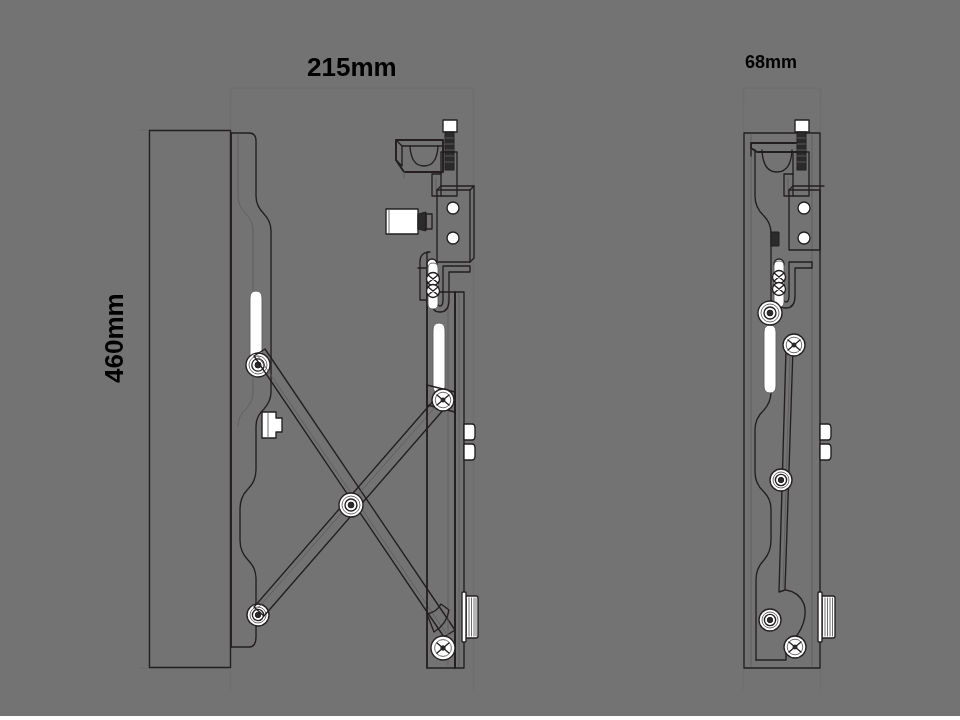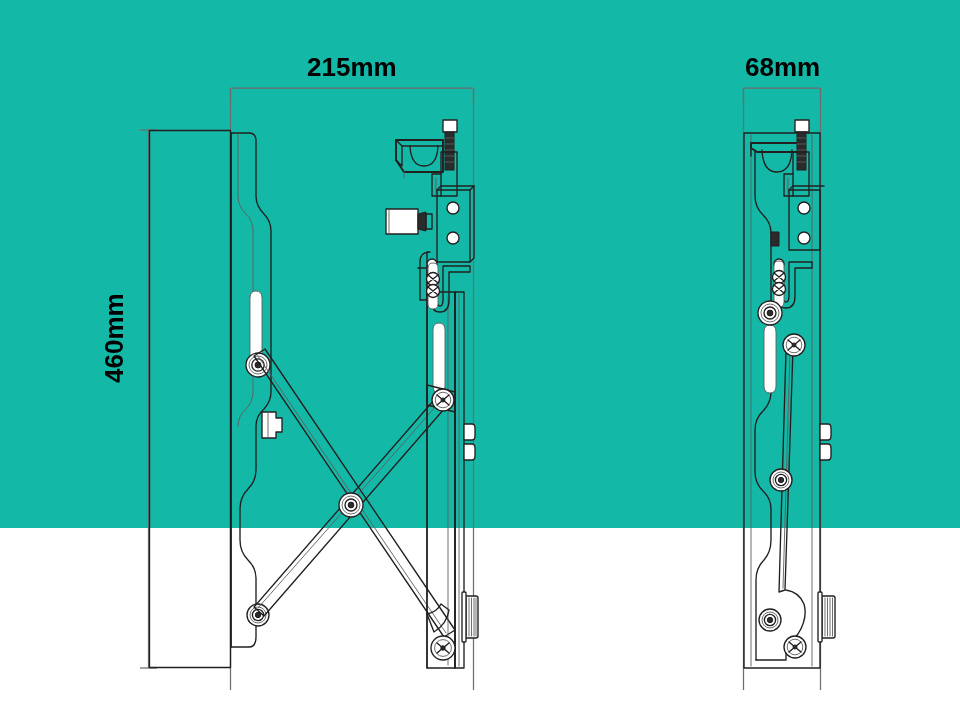--- a/index.html
+++ b/index.html
@@ -1,30 +1,30 @@
 <!DOCTYPE html>
 <html><head>
 <meta charset="utf-8">
 <title>Bracket Technical Drawing</title>
 <style>
   html,body{margin:0;padding:0;background:#ffffff;}
   body{width:960px;height:720px;overflow:hidden;
        font-family:"Liberation Sans","DejaVu Sans",sans-serif;}
-  #stage{position:relative;width:960px;height:528px;background:#14b8a6;}
+  #stage{position:relative;width:960px;height:716px;background:#737373;}
   #stage svg{position:absolute;left:0;top:0;}
   .dimlabel{
     position:absolute;
     font-family:"Liberation Sans","DejaVu Sans",sans-serif;
     font-weight:bold;
     color:#000000;
     white-space:nowrap;
     letter-spacing:0px;
   }
   #lbl-215{left:307px;top:52px;font-size:26px;}
-  #lbl-68 {left:745px;top:52px;font-size:26px;}
+  #lbl-68 {left:745px;top:52px;font-size:18px;}
   #lbl-460{left:99px;top:383px;font-size:26px;
            transform:rotate(-90deg);transform-origin:left top;}
 </style>
 </head>
 <body>
 
 <div id="stage">
 
   <svg width="960" height="720" viewBox="0 0 960 720">
     <defs>

